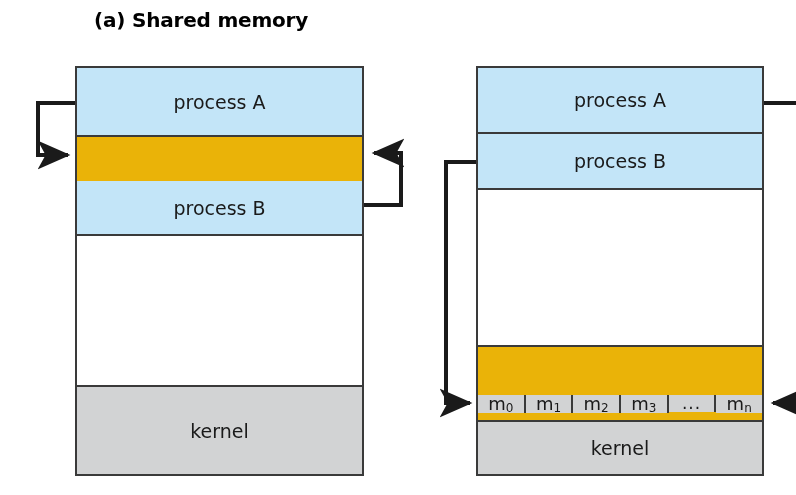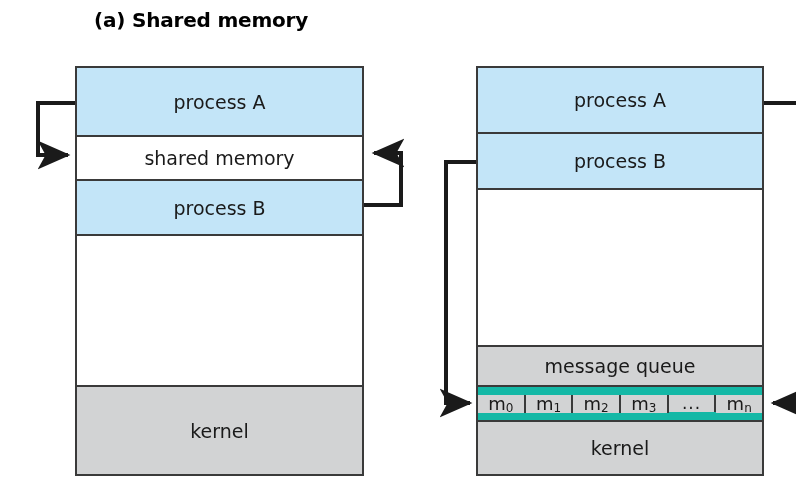--- a/index.html
+++ b/index.html
@@ -28,21 +28,21 @@
     letter-spacing: -0.2px;
     white-space: nowrap;
   }
   #title-a { left: 76px; top: 8px; }
   #title-b { left: 447px; top: 8px; }
 
   .memory-box {
     position: absolute;
     border: 2px solid #3a3a3a;
     box-sizing: border-box;
-    background: #14b8a6;
+    background: #eab308;
     padding-left: 16px;
   }
   #box-a { left: 57px; top: 66px; width: 289px; height: 410px; }
   #box-b { left: 458px; top: 66px; width: 288px; height: 410px; }
 
   .region {
     position: absolute;
     left: 0;
     width: 100%;
     box-sizing: border-box;
@@ -107,23 +107,20 @@
 <body>
 
 <div class="stage">
 
   <div class="panel-title" id="title-a">(a) Shared memory</div>
 
   <div class="memory-box" id="box-a">
     <div class="region blue edge-bottom" id="a-process-a">
       <span>process  A</span>
     </div>
-    <div class="region white edge-bottom" id="a-shared">
-      <span>shared memory</span>
-    </div>
     <div class="region blue edge-bottom" id="a-process-b">
       <span>process  B</span>
     </div>
     <div class="region white edge-bottom" id="a-empty">
       <span></span>
     </div>
     <div class="region gray" id="a-kernel">
       <span>kernel</span>
     </div>
   </div>
@@ -131,23 +128,20 @@
 
   <div class="memory-box" id="box-b">
     <div class="region blue edge-bottom" id="b-process-a">
       <span>process  A</span>
     </div>
     <div class="region blue edge-bottom" id="b-process-b">
       <span>process  B</span>
     </div>
     <div class="region white edge-bottom" id="b-empty">
       <span></span>
-    </div>
-    <div class="region gray edge-bottom" id="b-queue">
-      <span>message queue</span>
     </div>
     <div class="region edge-bottom" id="b-cells">
       <div class="cell">
         <span>m</span>
           <span class="sub">0</span>
       </div>
       <div class="cell">
         <span>m</span>
           <span class="sub">1</span>
       </div>

